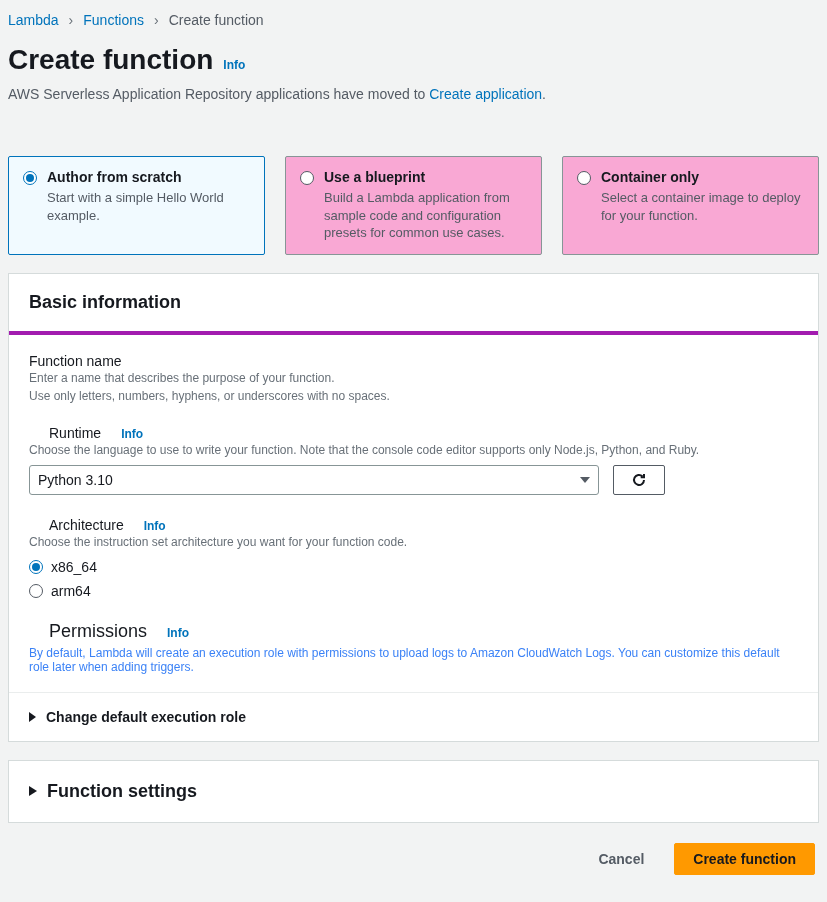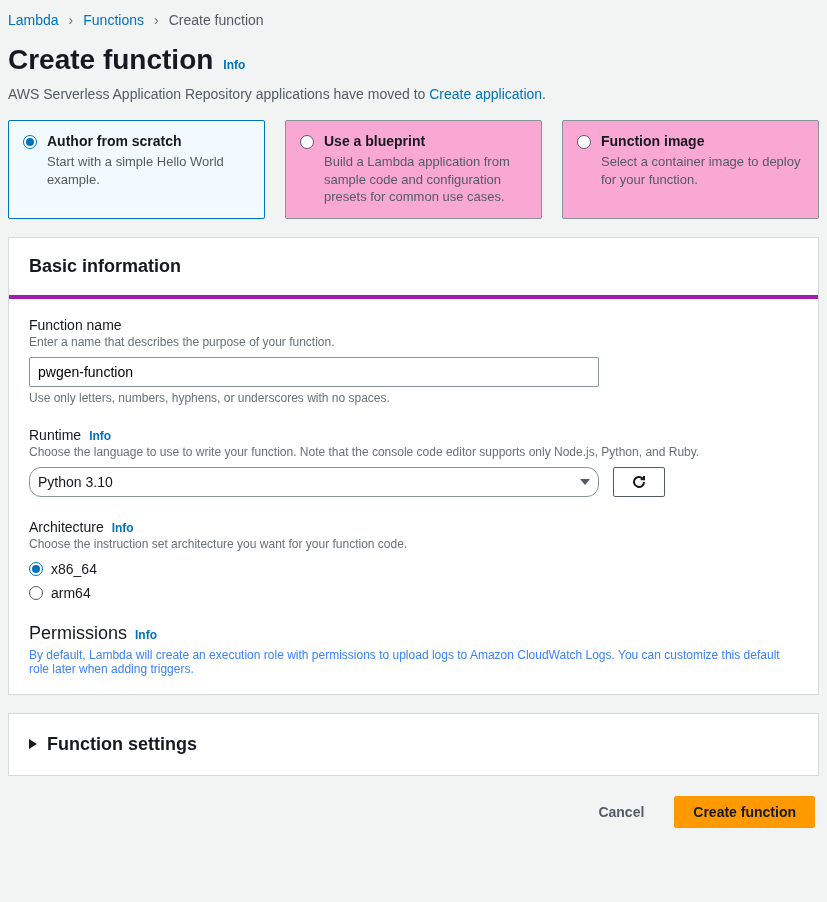--- a/index.html
+++ b/index.html
@@ -29,21 +29,21 @@
     }
     h1 { font-size: 28px; font-weight: 700; }
     .info-link { font-size: 12px; font-weight: 700; color: #0073bb; }
 
     .banner {
       color: #545b64;
       padding: 10px 0 18px 0;
       font-size: 14px;
     }
 
-    .card-row { display: flex; gap: 20px; }
+    .card-row { display: flex; gap: 20px; margin-top: 36px; }
     .option-card {
       flex: 1;
       border: 1px solid #879596;
       background: #f9a8d4;
       padding: 12px 14px;
       display: flex;
       gap: 10px;
       cursor: pointer;
       border-radius: 2px;
     }
@@ -72,39 +72,39 @@
     }
     .panel-header {
       padding: 18px 20px;
       border-bottom: 4px solid #a21caf;
     }
     .panel-header h2 { font-size: 18px; font-weight: 700; }
     .panel-body { padding: 18px 20px; }
 
     .field { margin-bottom: 22px; }
     .field:last-child { margin-bottom: 0; }
-    .field-label-row { display: flex; align-items: baseline; gap: 8px; }
+    .field-label-row { display: flex; align-items: baseline; gap: 20px; margin-left: 20px; }
     .field-label { font-weight: 400; font-size: 14px; color: #16191f; }
     .field-section-label { font-size: 18px; color: #16191f; }
     .field-help { color: #687078; font-size: 12px; margin-top: 2px; }
     .field-hint { color: #687078; font-size: 12px; margin-top: 4px; }
 
     input[type="text"] {
       width: 570px;
       padding: 6px 8px;
       font-size: 14px;
       border: 1px solid #879596;
       border-radius: 2px;
       margin-top: 8px;
     }
     .select-row { display: flex; gap: 14px; margin-top: 8px; align-items: stretch; }
     .select {
       width: 570px;
       border: 1px solid #879596;
-      border-radius: 12px;
+      border-radius: 3px;
       display: flex;
       align-items: center;
       justify-content: space-between;
       padding: 6px 8px;
       background: #fff;
       cursor: pointer;
     }
     .select .caret {
       width: 0; height: 0;
       border-left: 5px solid transparent;
@@ -203,36 +203,35 @@
   <div class="option-card">
     <span class="radio"></span>
     <div>
       <div class="title">Use a blueprint</div>
       <div class="desc">Build a Lambda application from sample code and configuration presets for common use cases.</div>
     </div>
   </div>
   <div class="option-card">
     <span class="radio"></span>
     <div>
-      <div class="title">Function image</div>
+      <div class="title">Container only</div>
       <div class="desc">Select a container image to deploy for your function.</div>
     </div>
   </div>
 </div>
 
 <div class="panel">
   <div class="panel-header">
     <h2>Basic information</h2>
   </div>
   <div class="panel-body">
 
     <div class="field">
       <div class="field-label">Function name</div>
       <div class="field-help">Enter a name that describes the purpose of your function.</div>
-      <input type="text" value="pwgen-function" style="">
       <div class="field-hint">Use only letters, numbers, hyphens, or underscores with no spaces.</div>
     </div>
 
     <div class="field">
       <div class="field-label-row">
         <span class="field-label">Runtime</span>
         <a class="info-link">Info</a>
       </div>
       <div class="field-help">Choose the language to use to write your function. Note that the console code editor supports only Node.js, Python, and Ruby.</div>
       <div class="select-row">
@@ -271,20 +270,26 @@
     <div class="field">
       <div class="field-label-row">
         <span class="field-section-label">Permissions</span>
         <a class="info-link">Info</a>
       </div>
       <div class="perm-help">By default, Lambda will create an execution role with permissions to upload logs to Amazon CloudWatch Logs. You can customize this default role later when adding triggers.</div>
     </div>
 
   </div>
 
+  <div class="expander">
+    <div class="row">
+      <span class="tri"></span>
+      <span class="label">Change default execution role</span>
+    </div>
+  </div>
 </div>
 
 <div class="panel adv">
   <div class="panel-body">
     <div class="row">
       <span class="tri"></span>
       <span class="label">Function settings</span>
     </div>
   </div>
 </div>

